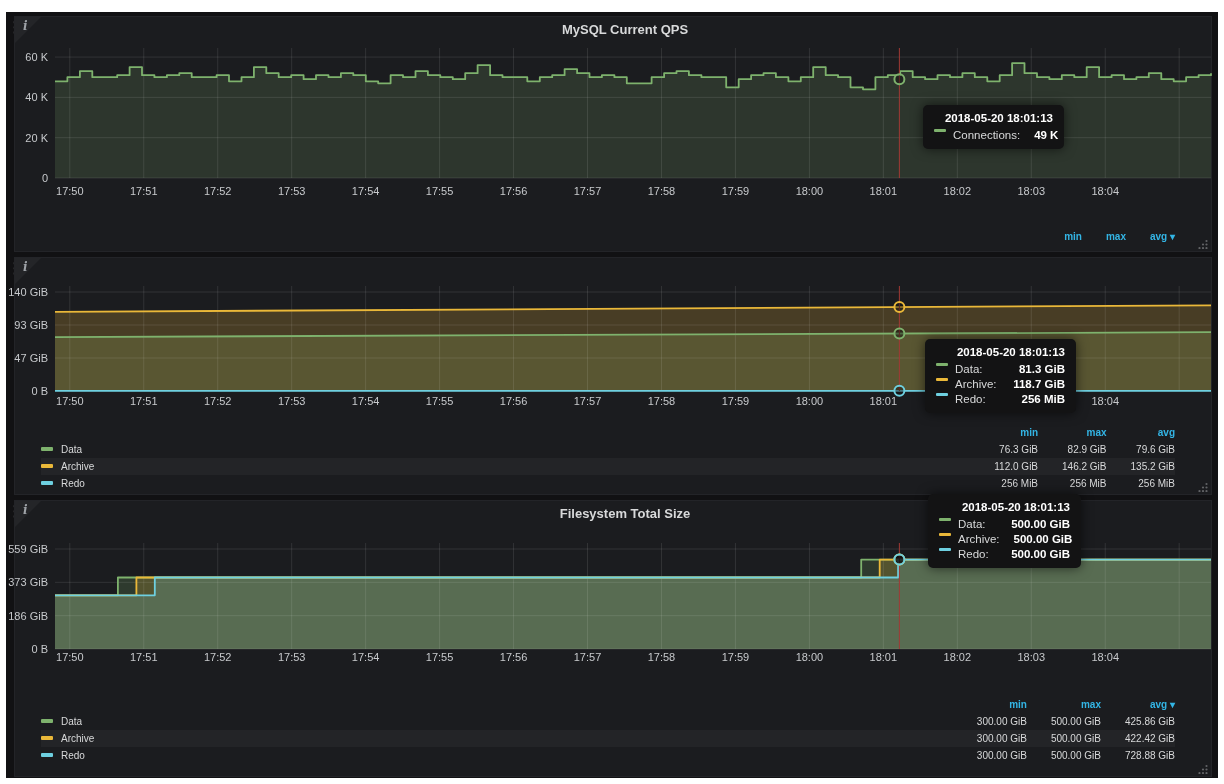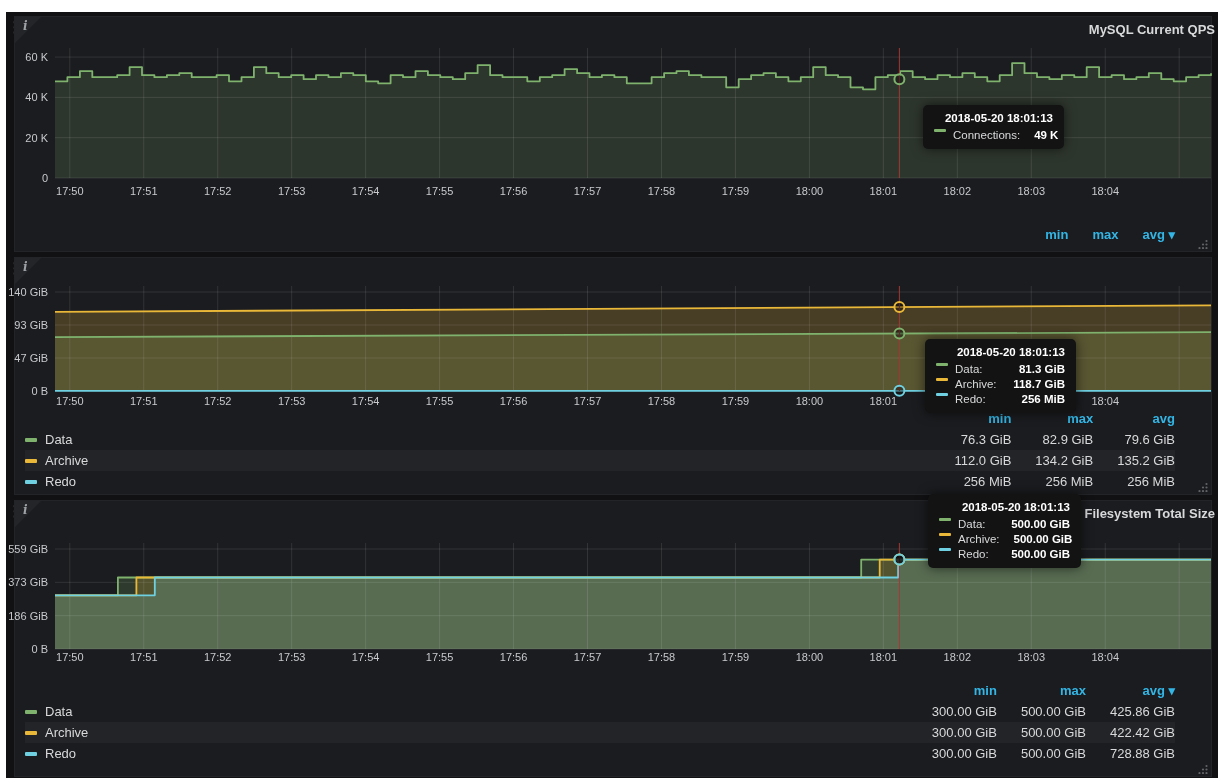--- a/index.html
+++ b/index.html
@@ -1,25 +1,25 @@
 <!DOCTYPE html>
 <html><head>
 <meta charset="utf-8">
 <style>
   html,body{margin:0;padding:0}
   body{width:1224px;height:784px;background:#ffffff;font-family:"Liberation Sans",sans-serif;position:relative;overflow:hidden}
   .dashboard{position:absolute;left:6px;top:12px;width:1212px;height:766px;background:#111113}
   .panel{position:absolute;left:8px;width:1198px;background:#1b1c1f;border:1px solid #232428;box-sizing:border-box}
-  .panel-title{position:absolute;top:5px;left:4px;width:100%;text-align:right;font-size:13px;font-weight:bold;color:#d8d9da;cursor:pointer;z-index:2}
+  .panel-title{position:absolute;top:5px;left:12px;width:100%;text-align:center;font-size:13px;font-weight:bold;color:#d8d9da;cursor:pointer;z-index:2}
   .chart{position:absolute;left:0;top:0;overflow:visible}
   .info-corner{position:absolute;top:0;left:0;width:0;height:0;border-top:26px solid rgba(255,255,255,0.045);border-right:26px solid transparent}
   .info-i{position:absolute;top:2px;left:8px;color:#9fa3a8;font:italic bold 12px "DejaVu Serif",serif}
   .drag-dots{position:absolute;left:1px;width:8px;color:#5a5b5e;font-size:15px;line-height:14px;cursor:grab;user-select:none}
   .resize-handle{position:absolute;right:3px;bottom:2px;cursor:nwse-resize;opacity:.75}
-  .legend{position:absolute;left:10px;right:36px;border-collapse:collapse;font-size:13px;color:#d8d9da}
+  .legend{position:absolute;left:26px;right:36px;border-collapse:collapse;font-size:10px;color:#d8d9da}
   .legend td{padding:3px 0 3px 24px;text-align:right;white-space:nowrap}
   .legend td.lg-name{text-align:left;width:100%;padding-left:0;cursor:pointer}
   .legend tr.lg-head td{color:#33b5e5;font-weight:bold;cursor:pointer}
   .legend tr.stripe{background:rgba(255,255,255,0.04)}
   .dash{display:inline-block;width:12px;height:4px;border-radius:1px;margin:0 8px 2px 0;vertical-align:middle}
   .tooltip{position:absolute;background:#131314;border-radius:5px;padding:7px 11px 8px 11px;font-size:11.5px;color:#d8d9da;z-index:20;box-shadow:0 0 12px rgba(0,0,0,0.6);box-sizing:border-box}
   .tt-time{font-weight:bold;text-align:right;color:#ffffff;margin-bottom:5px;white-space:nowrap}
   .tt-row{display:flex;margin-top:3px;white-space:nowrap}
   .tt-dash{display:inline-block;width:12px;height:3px;border-radius:1px;margin-right:7px;flex:none}
   .tt-name{margin-right:auto;padding-right:14px}
@@ -178,21 +178,21 @@
       </tr>
       <tr>
         <td class="lg-name"><span class="dash" style="background: rgb(126, 178, 109);"></span><span>Data</span></td>
         <td>76.3 GiB</td>
         <td>82.9 GiB</td>
         <td>79.6 GiB</td>
       </tr>
       <tr class="stripe">
         <td class="lg-name"><span class="dash" style="background: rgb(234, 184, 57);"></span><span>Archive</span></td>
         <td>112.0 GiB</td>
-        <td>134.2 GiB</td>
+        <td>146.2 GiB</td>
         <td>135.2 GiB</td>
       </tr>
       <tr>
         <td class="lg-name"><span class="dash" style="background: rgb(110, 208, 224);"></span><span>Redo</span></td>
         <td>256 MiB</td>
         <td>256 MiB</td>
         <td>256 MiB</td>
       </tr>
     </tbody>
       </table>

